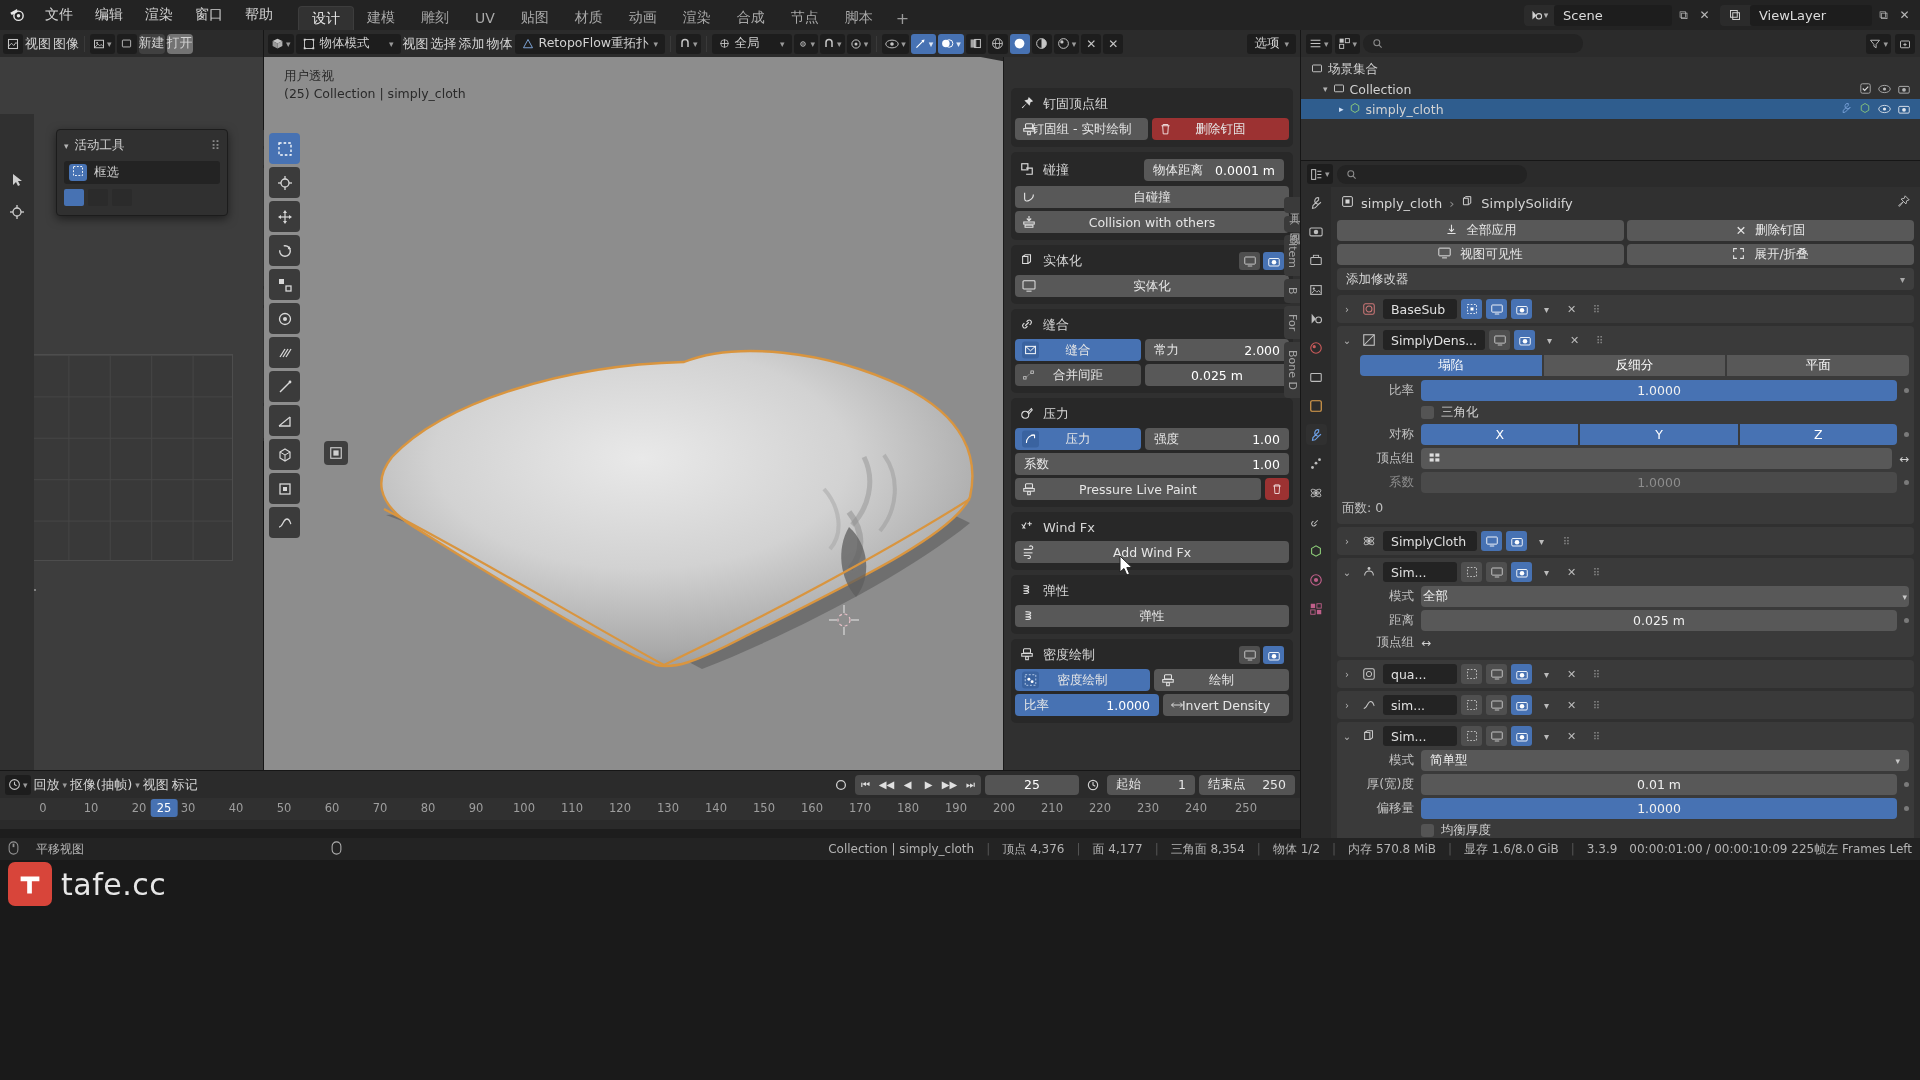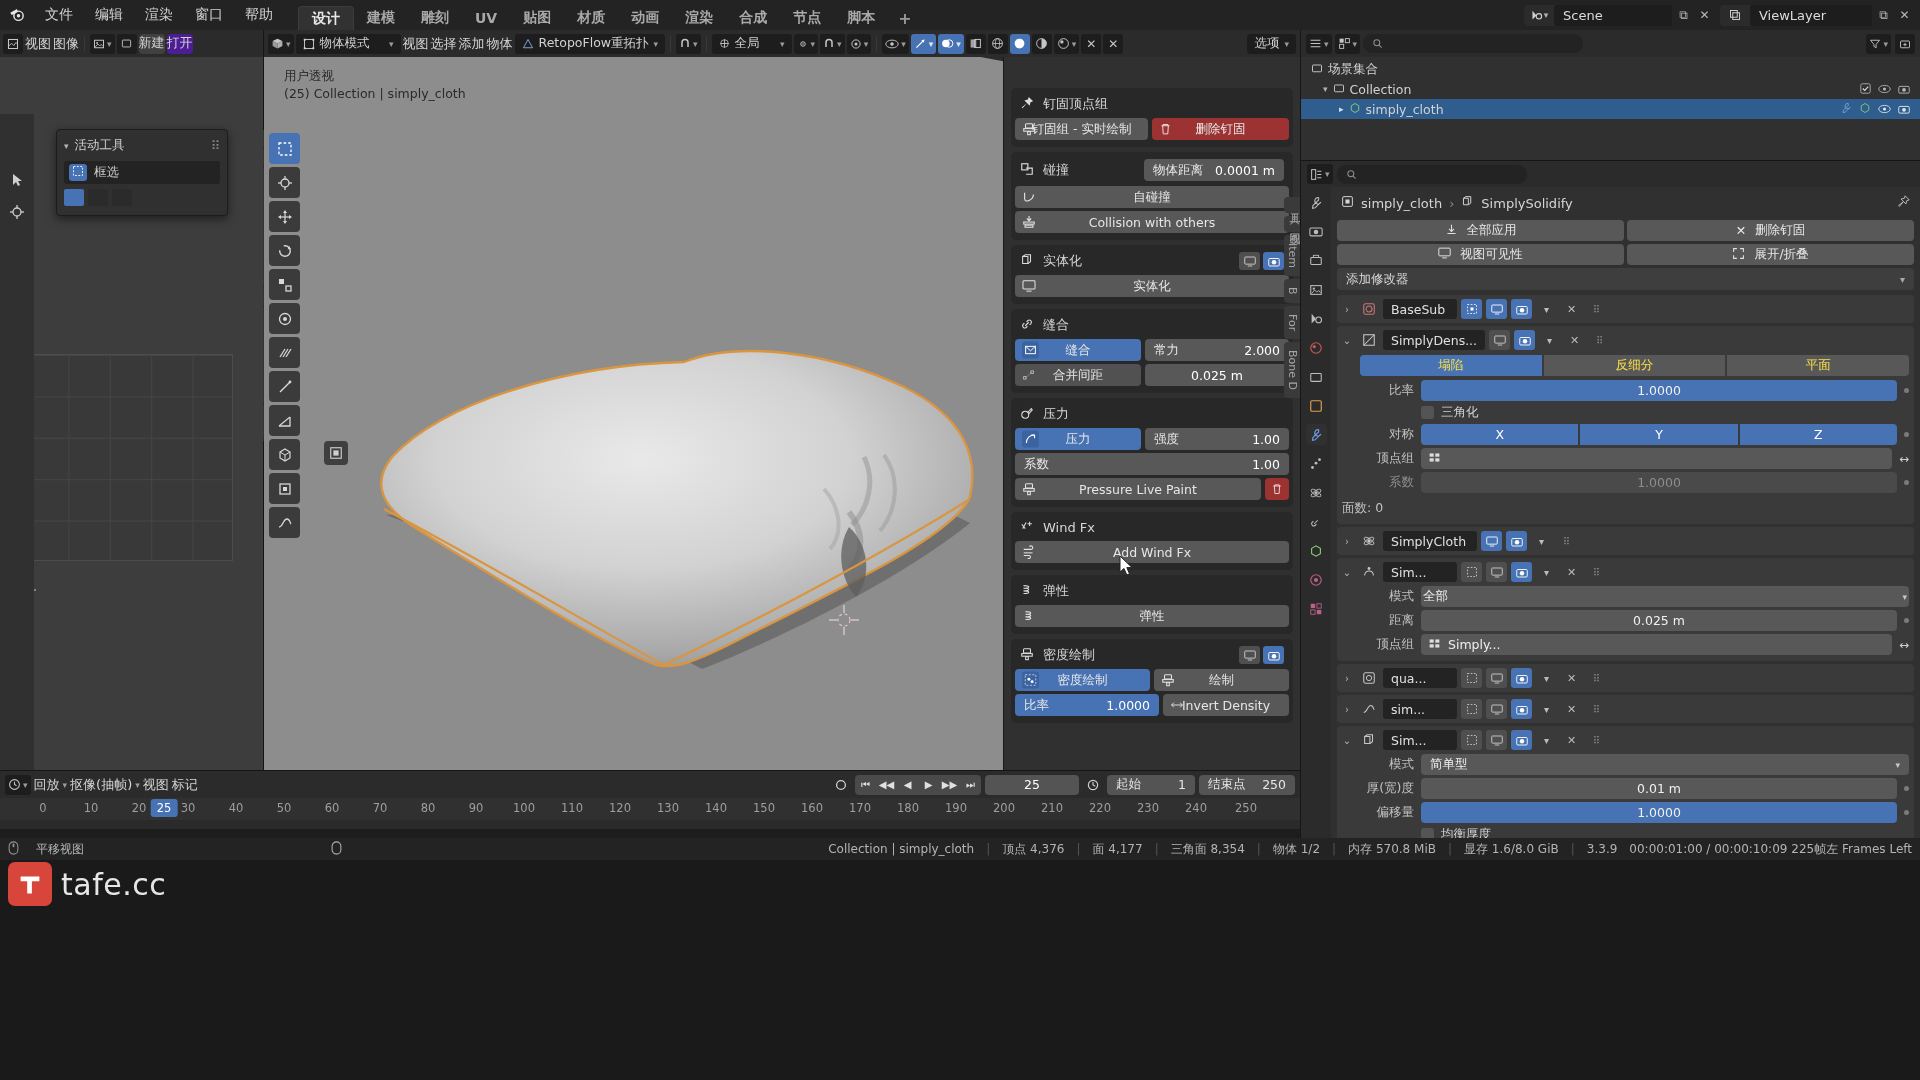--- a/index.html
+++ b/index.html
@@ -17,21 +17,21 @@
     position: absolute; left: 0; top: 0; width: 1920px; height: 30px;
     background: #232323; display: flex; align-items: center;
   }
   .bl-logo { width: 34px; display:flex; align-items:center; justify-content:center; }
   .bl-logo svg { width: 18px; height: 18px; }
   .tb-menu { display:flex; align-items:center; height:100%; }
   .tb-menu .mi { padding: 9px 11px; height: 100%; display:flex; align-items:center;
     font-size: 14px; color:#d2d2d2; cursor: default; }
   .tb-tabs { display:flex; align-items:flex-end; height:100%; margin-left: 14px; }
   .tb-tabs .wt { padding: 0 13px; height: 24px; display:flex; align-items:center;
-    font-size: 14px; color:#a9a9a9; border-radius: 4px 4px 0 0; font-weight: bold; }
+    font-size: 14px; color:#a9a9a9; border-radius: 4px 4px 0 0; }
   .tb-tabs .wt.active { background:#323232; color:#e6e6e6; border: 1px solid #3d3d3d; border-bottom:none;}
   .tb-tabs .wt.plus { color:#999; font-size: 16px; padding: 0 10px;}
   .tb-right { margin-left:auto; display:flex; align-items:center; height:100%; padding-right: 6px; gap: 2px;}
   .scene-box { display:flex; align-items:center; height:21px; background:#2b2b2b; border-radius:4px; }
   .scene-ic { width:30px; display:flex;align-items:center;justify-content:center; gap:1px; }
   .scene-name { background:#1d1d1d; height:21px; min-width:118px; display:flex; align-items:center;
     padding: 0 9px; border-radius: 3px; font-size:13px; color:#dcdcdc;}
   .ic-btn { width:19px;height:21px;display:flex;align-items:center;justify-content:center;color:#b9b9b9;font-size:12px;}
   .viewlayer-box { display:flex; align-items:center; height:21px; background:#2b2b2b; border-radius:4px; margin-left:4px;}
   .viewlayer-name { background:#1d1d1d; height:21px; min-width:122px; display:flex; align-items:center;
@@ -175,21 +175,21 @@
   .mod { background:#3a3a3a; border-radius:4px; margin-bottom:3px; padding:3px;}
   .mod-hdr { display:flex; align-items:center; gap:4px; height:22px;}
   .mod-name { background:#232323; border-radius:3px; height:20px; display:flex; align-items:center;
     padding:0 8px; font-size:12.5px; color:#e0e0e0; min-width:74px;}
   .mi-ic { width:21px;height:20px; background:#4f4f4f; border-radius:3px; display:flex;
     align-items:center;justify-content:center; color:#cfcfcf; font-size:11px;}
   .mi-ic.on { background:#4772b3; color:#fff;}
   .mi-ic.flat { background:transparent;}
   .seg { display:flex; gap:2px; margin:4px 2px 4px 20px;}
   .seg .s { flex:1; height:21px; background:#585858; display:flex;align-items:center;justify-content:center;
-    font-size:12.5px; color:#fde047;}
+    font-size:12.5px; color:#ffffff;}
   .seg .s:first-child{border-radius:4px 0 0 4px;}
   .seg .s:last-child{border-radius:0 4px 4px 0;}
   .seg .s.active { background:#4772b3;}
   .lrow { display:flex; align-items:center; gap:7px; margin:3px 2px 3px 0px;}
   .lrow .lbl { width:74px; text-align:right; font-size:12.5px; color:#c2c2c2;}
   .lrow .val { flex:1; height:21px; background:#585858; border-radius:4px; display:flex;
     align-items:center; justify-content:center; font-size:12.5px; color:#f0f0f0;}
   .lrow .val.blue { background:#4772b3;}
   .lrow .val.dim { background:#4a4a4a; color:#8d8d8d;}
   .axisrow { display:flex; gap:2px; flex:1;}
@@ -300,21 +300,21 @@
             <path d="M3 12 L6.5 8 L9 10.5 L11 8.5 L13 11" fill="none" stroke="#c6c6c6" stroke-width="1.1"></path>
           </svg>
         <span style="font-size:9px;color:#9a9a9a;margin-left:2px">▾</span>
       </div>
       <div class="ibtn dark">
         <svg width="11" height="11" viewBox="0 0 16 16">
             <rect x="2" y="3" width="12" height="10" rx="1" fill="none" stroke="#c6c6c6" stroke-width="1.3"></rect>
           </svg>
       </div>
       <div class="txt" style="background:#404040;border-radius:4px;height:20px;">新建</div>
-      <div class="txt" style="background:#4c1d95;border-radius:4px;height:20px;">打开</div>
+      <div class="txt" style="background:#737373;border-radius:4px;height:20px;">打开</div>
     </div>
     <div class="uv-canvas">
       <div class="uv-grid"></div>
       <div class="uv-3dcursor">
         <svg viewBox="0 0 20 20" width="18" height="18">
           <circle cx="10" cy="10" r="5.5" fill="none" stroke="#d36b6b" stroke-width="1.3" stroke-dasharray="3 2"></circle>
           <line x1="10" y1="0" x2="10" y2="5" stroke="#d7d7d7" stroke-width="1"></line>
           <line x1="10" y1="15" x2="10" y2="20" stroke="#d7d7d7" stroke-width="1"></line>
           <line x1="0" y1="10" x2="5" y2="10" stroke="#d7d7d7" stroke-width="1"></line>
           <line x1="15" y1="10" x2="20" y2="10" stroke="#d7d7d7" stroke-width="1"></line>
@@ -1540,31 +1540,20 @@
             <span style="font-size:9px;color:#c8c8c8">▾</span>
           </span>
         </div>
         <div class="lrow">
           <span class="lbl">距离</span>
           <span class="val">0.025 m</span>
           <span class="dot"></span>
         </div>
         <div class="lrow">
           <span class="lbl">顶点组</span>
-          <span class="vgroup">
-            <span>
-              <svg width="13" height="13" viewBox="0 0 16 16">
-                  <rect x="2" y="3" width="5" height="4" fill="#ddd"></rect>
-                  <rect x="9" y="3" width="5" height="4" fill="#ddd"></rect>
-                  <rect x="2" y="9" width="5" height="4" fill="#ddd"></rect>
-                  <rect x="9" y="9" width="5" height="4" fill="#ddd"></rect>
-                </svg>
-            </span>
-            <span>Simply...</span>
-          </span>
           <span style="color:#cfcfcf;font-size:12px">↔</span>
         </div>
       </div>
 
       <div class="mod">
         <div class="mod-hdr">
           <span style="font-size:10px;color:#b4b4b4;width:14px;text-align:center">›</span>
           <span class="mi-ic flat">
             <svg width="14" height="14" viewBox="0 0 16 16">
                 <rect x="2" y="2" width="12" height="12" rx="2" fill="none" stroke="#c7c7c7" stroke-width="1.2"></rect>

